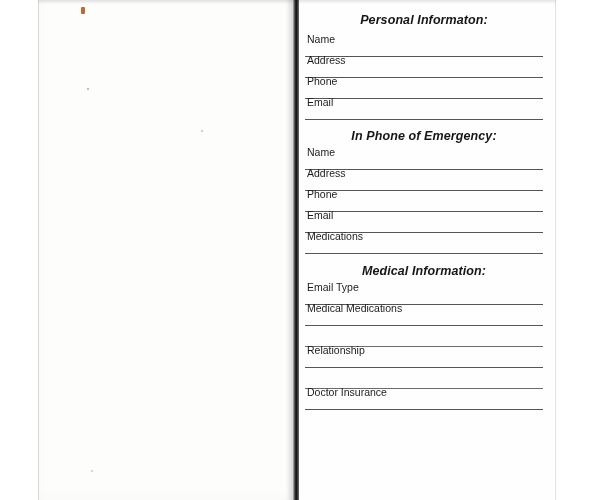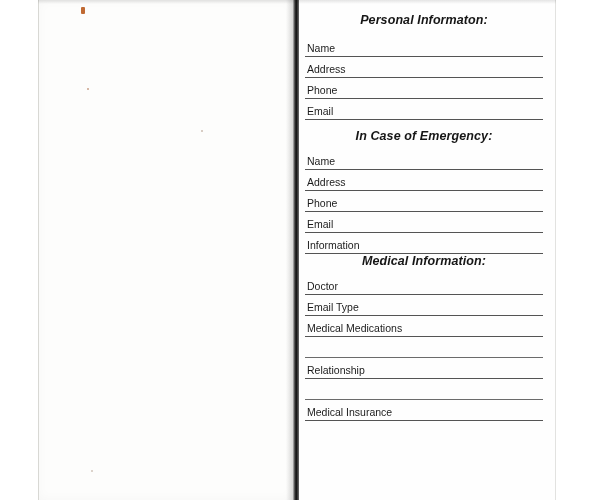--- a/index.html
+++ b/index.html
@@ -117,41 +117,41 @@
     color: #161616;
     letter-spacing: 0.1px;
   }
   .field {
     position: relative;
     height: 21px;
   }
   .field .label {
     position: absolute;
     left: 2px;
-    bottom: 3px;
+    bottom: 12px;
     font-size: 10.5px;
     color: #1b1b1b;
     white-space: nowrap;
   }
   .rule {
     position: absolute;
     left: 0;
     right: 0;
     bottom: 0;
     height: 1px;
     background: #545454;
   }
   .rule.blank {
     background: #6b6b6b;
   }
   .spacer-6 { height: 6px; }
   .spacer-9 { height: 9px; }
   .title-pi { margin-top: 13px; }
   .title-ice { margin-top: 9px; }
-  .title-mi { }
+  .title-mi { margin-top: 10px; }
 </style>
 </head>
 <body>
 
 <div id="page">
 
   <div class="outer-left-edge"></div>
   <div class="paper-left">
     <div class="speck speck-a"></div>
     <div class="speck speck-b"></div>
@@ -181,73 +181,69 @@
     </div>
     <div class="field">
       <span class="label">Phone</span>
       <span class="rule"></span>
     </div>
     <div class="field">
       <span class="label">Email</span>
       <span class="rule"></span>
     </div>
 
-    <div class="section-title title-ice">In Case of Emergency:</div>
+    <div class="section-title title-ice">In Phone of Emergency:</div>
     <div class="spacer-6"></div>
 
     <div class="field">
       <span class="label">Name</span>
       <span class="rule"></span>
     </div>
     <div class="field">
       <span class="label">Address</span>
       <span class="rule"></span>
     </div>
     <div class="field">
       <span class="label">Phone</span>
       <span class="rule"></span>
     </div>
     <div class="field">
       <span class="label">Email</span>
       <span class="rule"></span>
     </div>
     <div class="field">
-      <span class="label">Information</span>
+      <span class="label">Medications</span>
       <span class="rule"></span>
     </div>
 
     <div class="section-title title-mi">Medical Information:</div>
     <div class="spacer-6"></div>
 
     <div class="field">
-      <span class="label">Doctor</span>
-      <span class="rule"></span>
-    </div>
-    <div class="field">
       <span class="label">Email Type</span>
       <span class="rule"></span>
     </div>
     <div class="field">
       <span class="label">Medical Medications</span>
       <span class="rule"></span>
     </div>
     <div class="field">
       <span class="label"></span>
       <span class="rule blank"></span>
     </div>
     <div class="field">
       <span class="label">Relationship</span>
       <span class="rule"></span>
     </div>
     <div class="field">
       <span class="label"></span>
       <span class="rule blank"></span>
     </div>
     <div class="field">
-      <span class="label">Medical Insurance</span>
+      <span class="label">Doctor Insurance</span>
       <span class="rule"></span>
     </div>
     <div class="field">
       <span class="label"></span>
 
     </div>
 
   </div>
 </div>
 

